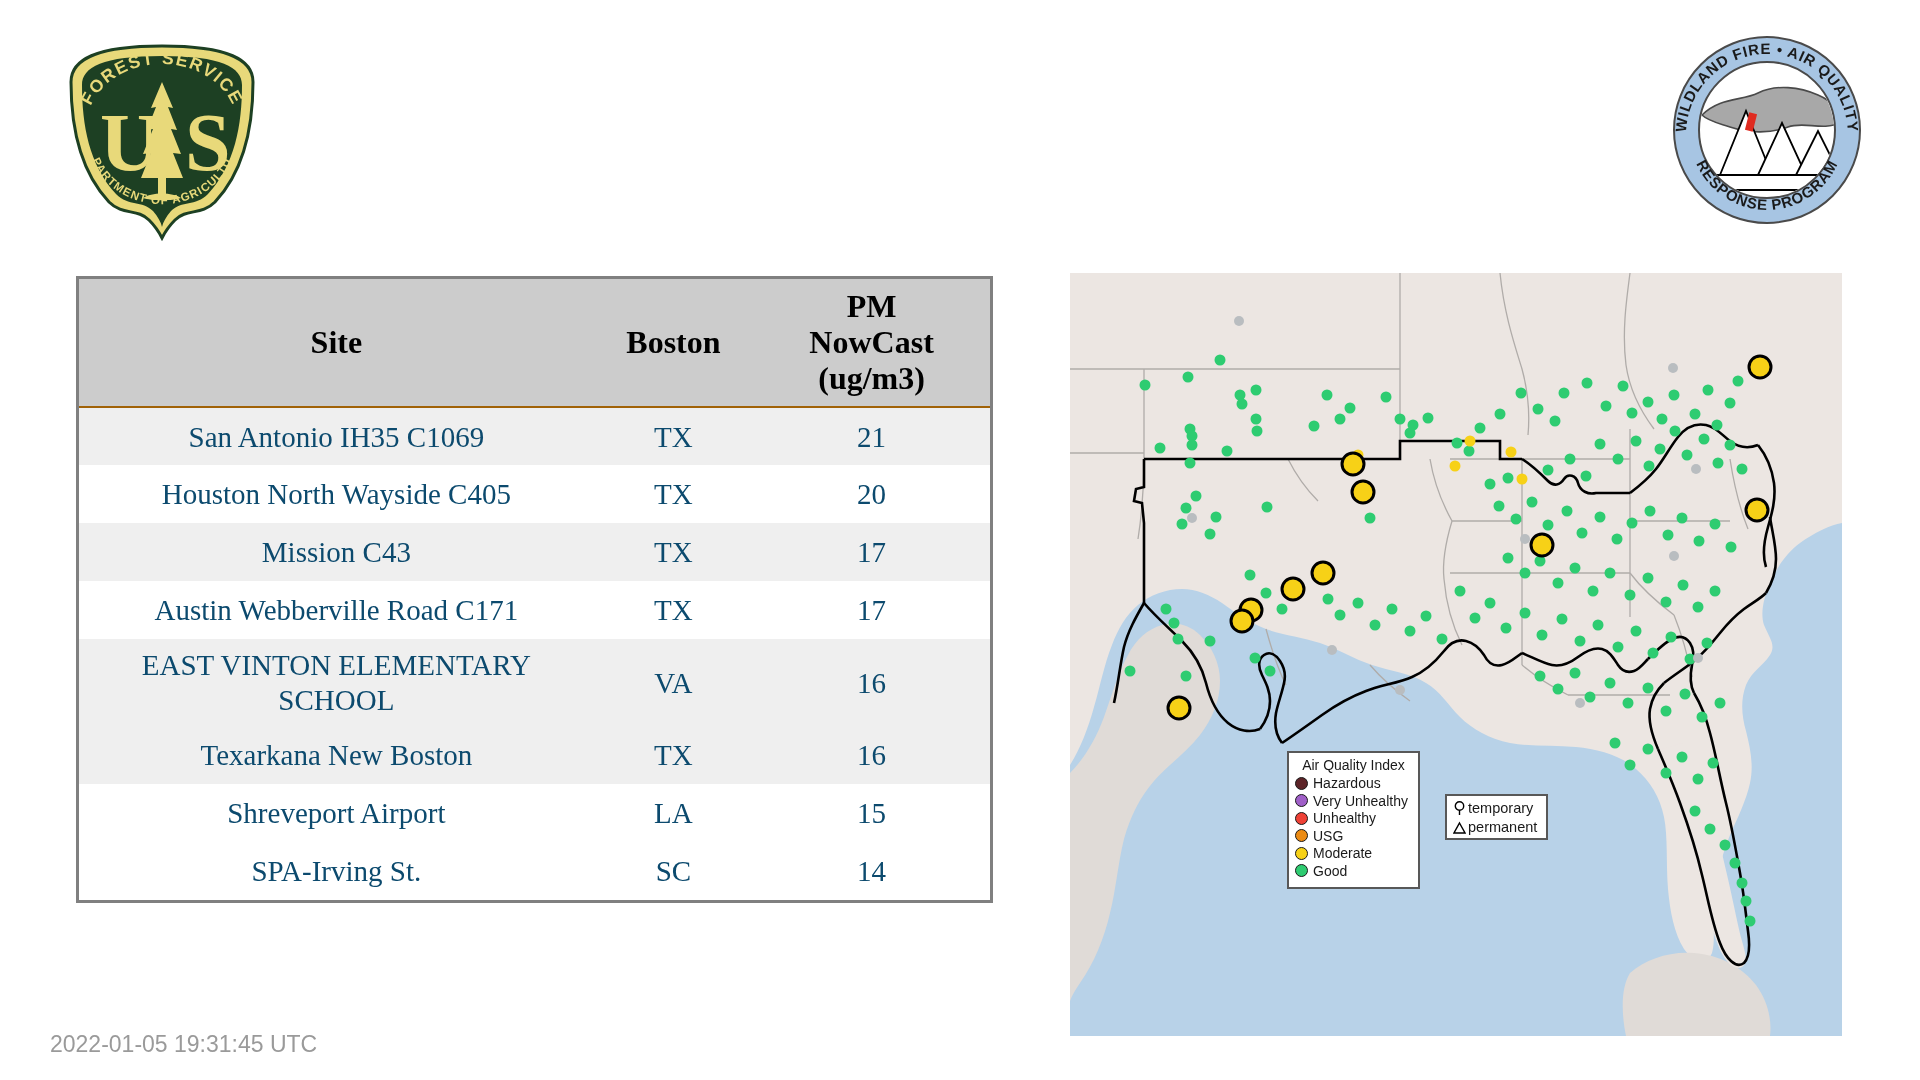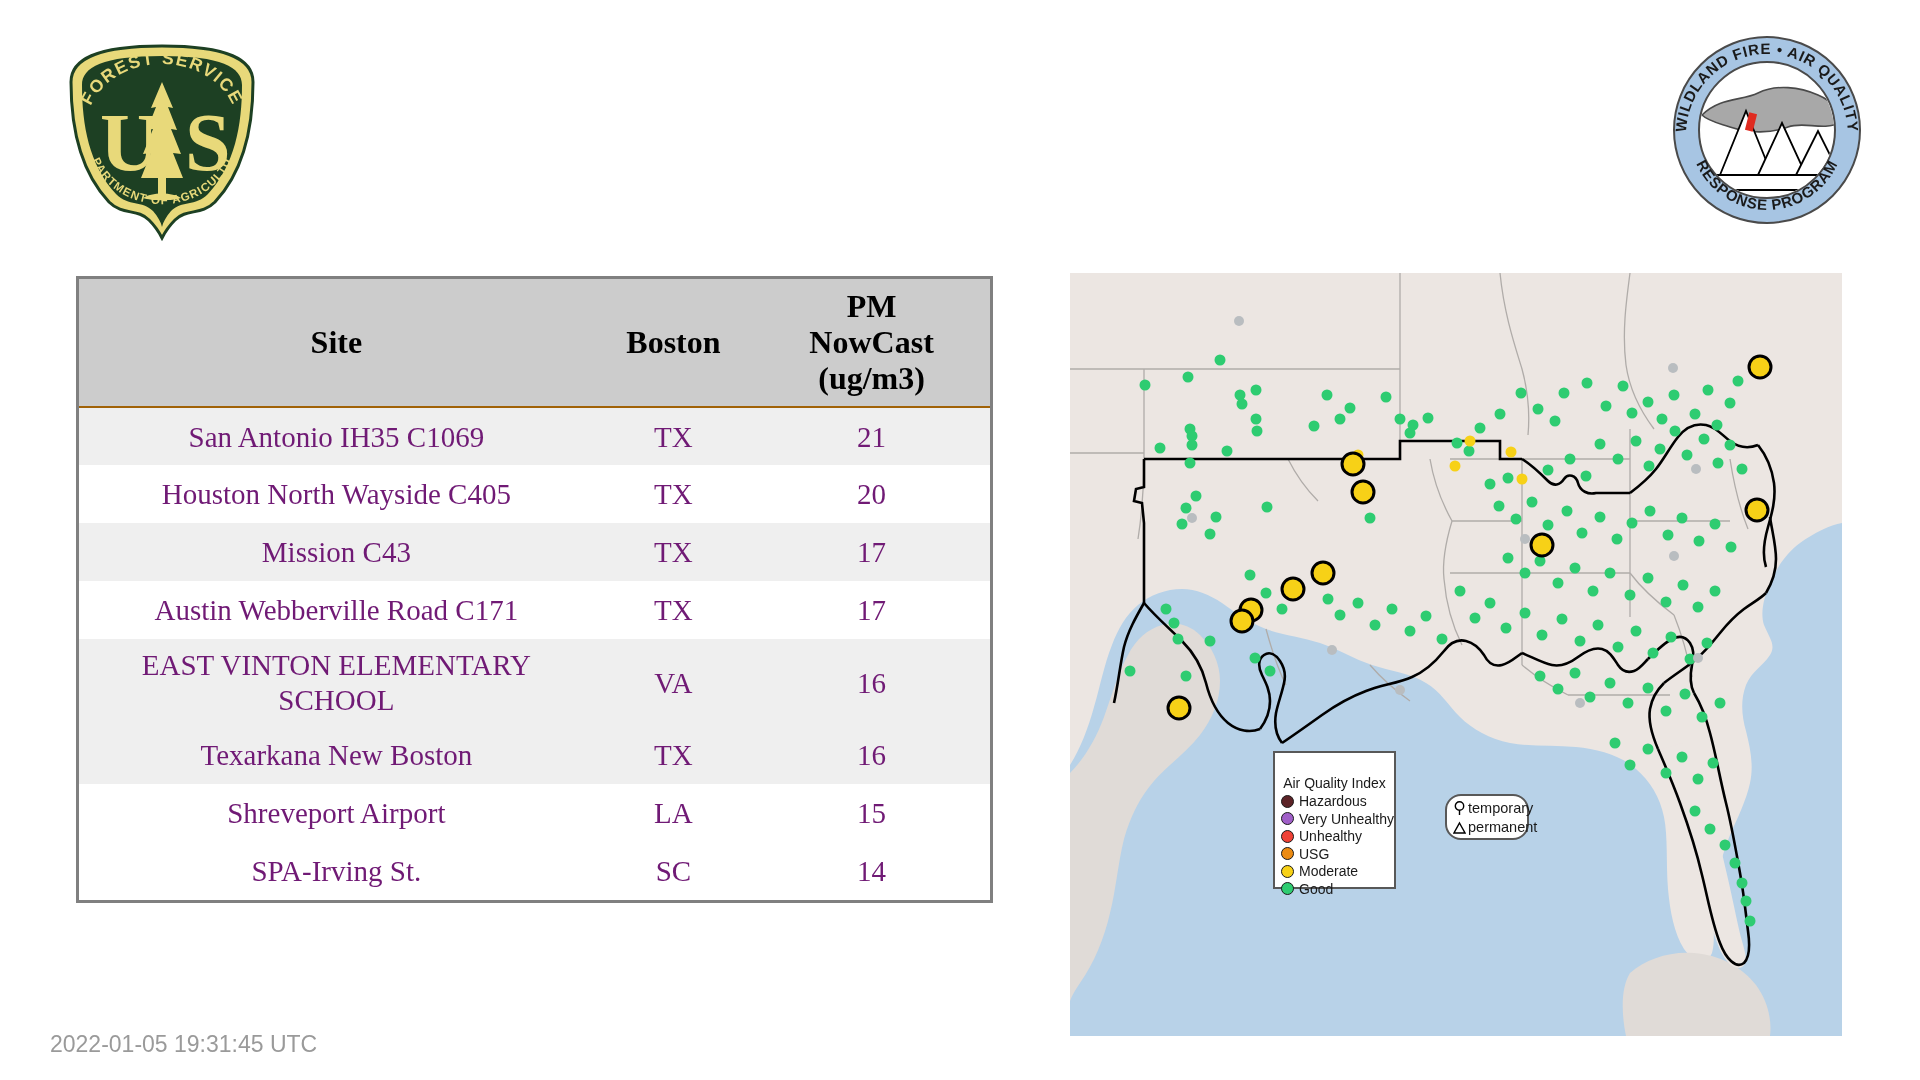--- a/index.html
+++ b/index.html
@@ -92,21 +92,21 @@
     border-bottom: 2px solid #a16207;
     line-height: 1.12;
     font-family: "Liberation Serif", "DejaVu Serif", serif;
   }
   thead tr { height: 120px; }
   table.aqtable td {
     font-size: 29px;
     padding: 9px 6px;
     text-align: center;
     vertical-align: middle;
-    color: #701a75;
+    color: #0c4a6e;
     line-height: 1.18;
     border: none;
   }
   tbody tr { height: 58px; }
   tbody tr.alt { background: #efefef; }
   tbody tr.plain { background: #ffffff; }
   col.c-site { width: 56.5%; }
   col.c-state { width: 17.5%; }
   col.c-pm { width: 26%; }
   .hdr-pm-line { display: block; }
@@ -125,25 +125,25 @@
 
   .legend-box {
     position: absolute;
     background: #ffffff;
     border: 2px solid #585858;
     box-sizing: border-box;
     font-family: "Liberation Sans", sans-serif;
     color: #1a1a1a;
   }
   #aqi-legend {
-    left: 203px;
+    left: 217px;
     top: 478px;
-    width: 123px;
+    width: 133px;
     height: 138px;
-    padding: 23px 6px 4px 6px;
+    padding: 5px 6px 4px 6px;
   }
   #aqi-legend .lg-title {
     font-size: 14px;
     text-align: center;
     margin-bottom: 2px;
     line-height: 1.05;
   }
   .lg-row {
     display: flex;
     align-items: center;
@@ -156,24 +156,23 @@
     border: 1.4px solid #1a1a1a;
     box-sizing: border-box;
     margin-right: 5px;
     flex: none;
   }
   .lg-label { font-size: 14px; line-height: 1; white-space: nowrap; }
 
   #monitor-legend {
     left: 375px;
     top: 521px;
-    width: 84px;
+    width: 103px;
     height: 46px;
     padding: 3px 4px;
-    border-radius: 16px;
   }
   .mon-row { display: flex; align-items: center; height: 19px; }
   .mon-glyph { width: 17px; flex: none; display: flex; justify-content: center; }
   .mon-label { font-size: 14.5px; line-height: 1; }
 
   
   #footer-time {
     position: absolute;
     left: 50px;
     bottom: 22px;

